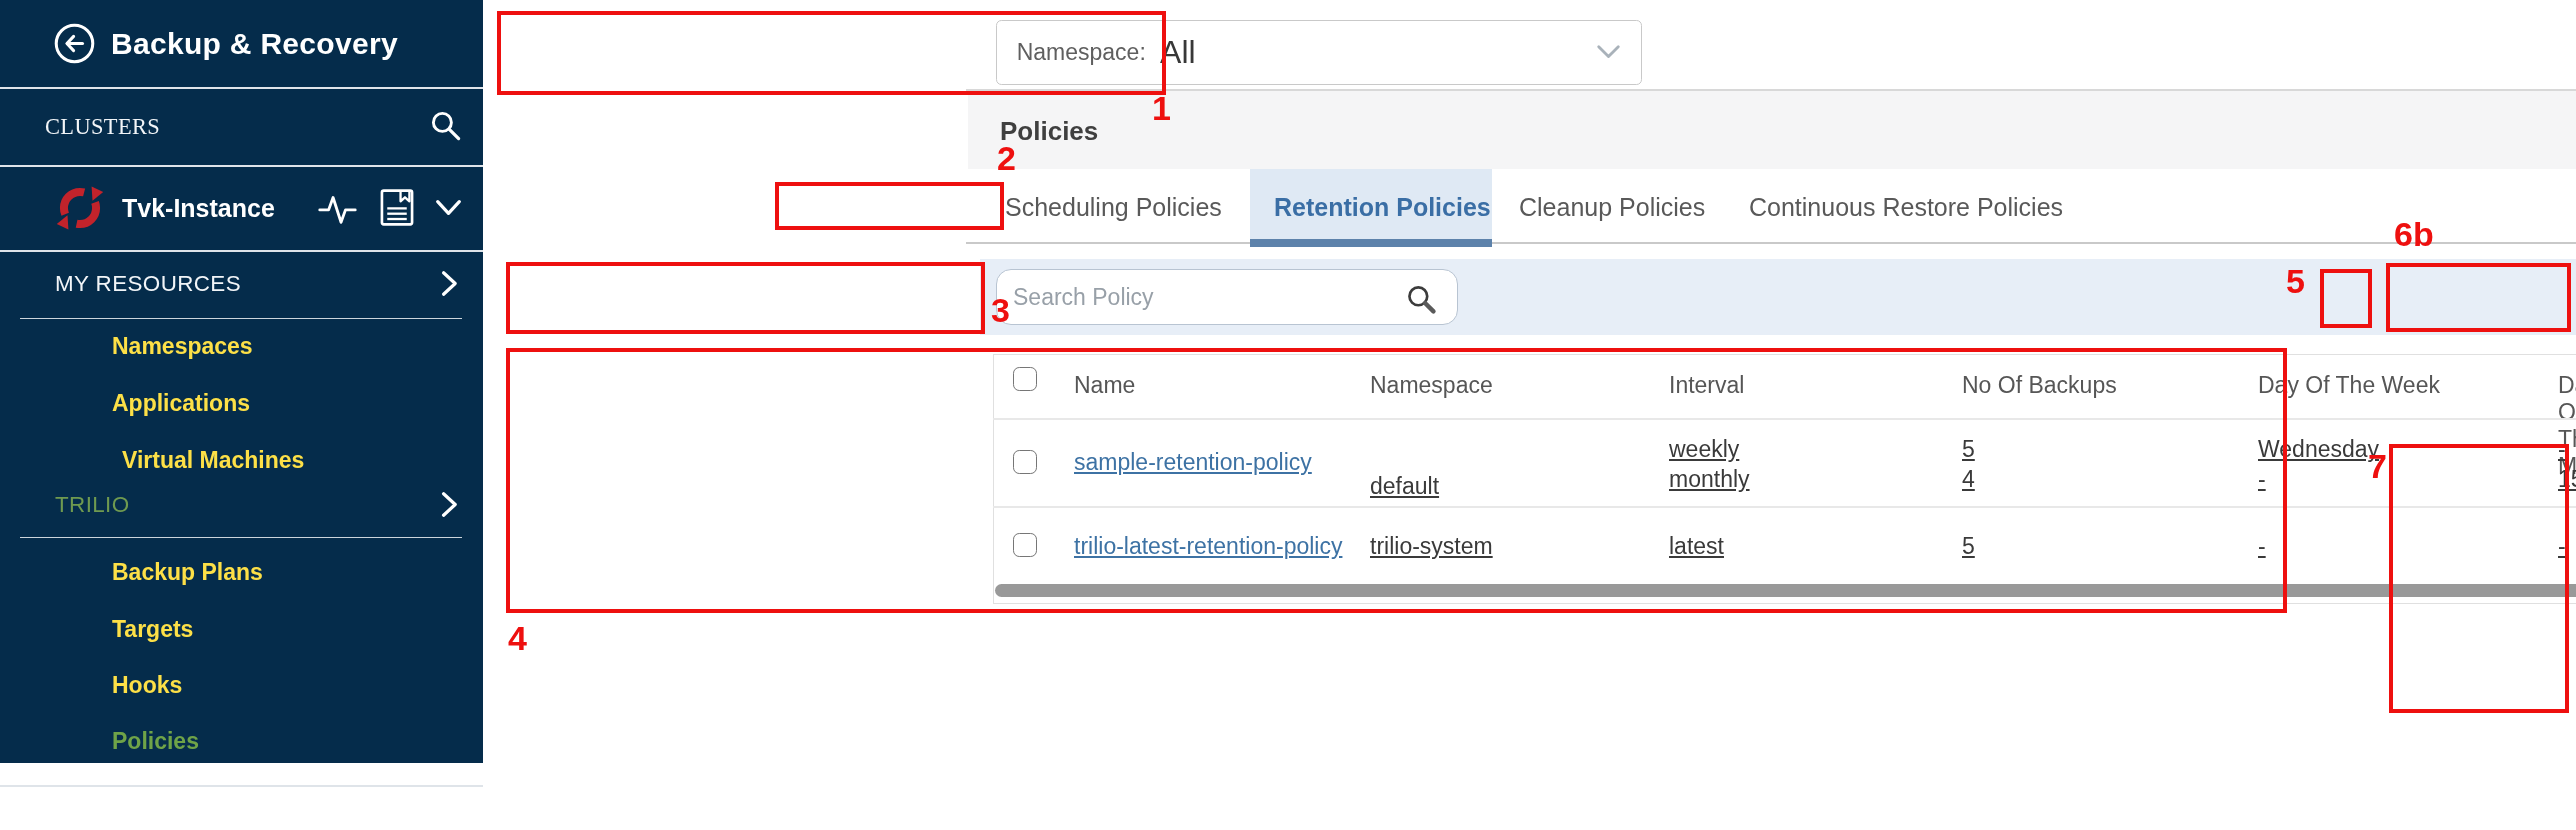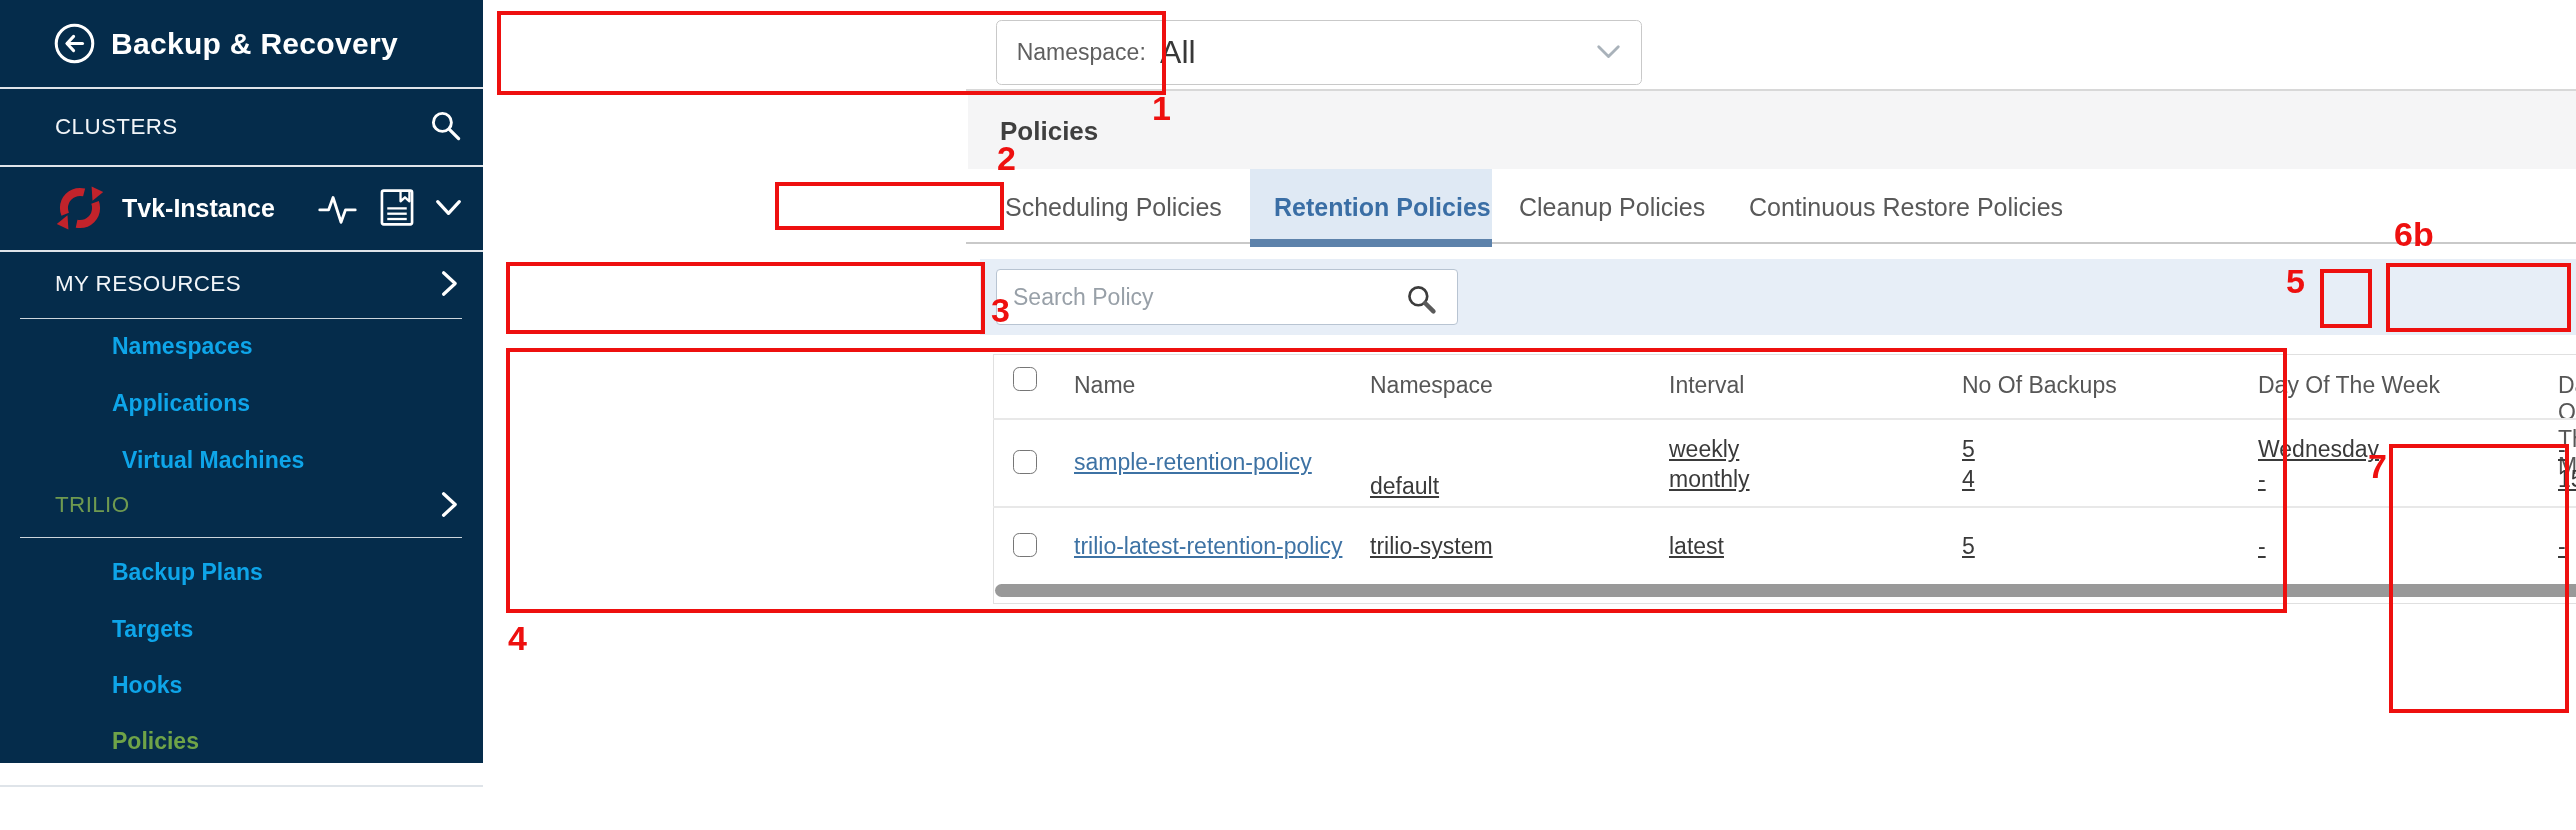--- a/index.html
+++ b/index.html
@@ -8,41 +8,41 @@
   #screen { position:relative; width:2576px; height:831px; overflow:hidden; background:#ffffff; }
   .abs { position:absolute; }
 
   
   #sidebar { left:0; top:0; width:483px; height:763px; background:#052c4b; color:#ffffff; }
   .sb-divider { position:absolute; left:0; width:483px; height:1.8px; background:#dfe4e9; }
   .sb-divider.inset { left:19.7px; width:442px; height:0.9px; background:#cdd5dc; }
   .sb-title { left:111px; top:27px; font-size:30px; font-weight:600; letter-spacing:0.3px; }
   .back-circle { left:54px; top:23px; width:41px; height:41px; }
   .sb-sec-label { font-size:22.4px; font-weight:500; letter-spacing:0.4px; color:#f2f5f8; }
-  .sb-item { font-size:23px; font-weight:700; color:#0ea5e9; left:112px; }
+  .sb-item { font-size:23px; font-weight:700; color:#fde047; left:112px; }
   .green { color:#6f9a50; }
   .green-item { color:#6fa348; }
   .inst-name { left:122px; top:194px; font-size:25px; font-weight:700; }
 
   
   #main { left:483px; top:0; width:2093px; height:831px; background:#ffffff; }
   .hdr-divider { left:483px; top:89px; width:2093px; height:1.8px; background:#d8d8d8; }
   .ns-box { left:513px; top:19.7px; width:646px; height:65px; background:#fff; border:0.9px solid #c9c9c9; border-radius:5.4px; display:flex; align-items:center; padding:0 19.7px; }
   .ns-label { font-size:23px; color:#5f5f5f; }
   .ns-value { font-size:32px; color:#383838; margin-left:14.3px; }
   .page-strip { left:485px; top:91px; width:2091px; height:78px; background:#f5f5f6; }
   .page-title { left:517px; top:116px; font-size:26px; font-weight:600; color:#3f3f3f; }
   .tab-row-divider { left:483px; top:242px; width:2093px; height:1.8px; background:#c9c9c9; }
   .tab { font-size:25px; color:#595959; top:193px; }
   .tab-active-bg { left:767px; top:169px; width:242px; height:72px; background:#dfe9f4; }
   .tab-active { left:791px; top:193px; font-size:25px; font-weight:600; color:#3a6ea5; }
   .tab-underline { left:767px; top:239px; width:242px; height:8px; background:#5d82ab; }
 
   .toolbar-strip { left:497px; top:259px; width:1884px; height:76px; background:#e7eef7; }
-  .search-box { left:513px; top:269px; width:462px; height:56px; background:#ffffff; border:0.9px solid #b8c4d2; border-radius:4px; }
+  .search-box { left:513px; top:269px; width:462px; height:56px; background:#ffffff; border:0.9px solid #b8c4d2; border-radius:15px; }
   .search-box input { position:absolute; left:16px; top:0; width:376px; height:55px; border:0; outline:none; font-size:23px; color:#444; font-family:"Liberation Sans",sans-serif; background:transparent; }
   .search-box input::placeholder { color:#98a0a8; }
 
   
   .table-box { left:510px; top:354px; width:2054px; height:250px; border:0.9px solid #e0e0e0; background:#fff; }
   .th { font-size:23px; color:#565656; top:372px; }
   .row-divider { left:510px; height:1.8px; background:#e8e8e8; width:2052px; }
   .cell { font-size:23px; color:#3a3a3a; line-height:29.5px;text-decoration:underline; }
   .link { color:#3d72a4; cursor:pointer; }
   .checkbox { width:24px; height:24px; border:1.8px solid #767676; border-radius:6.3px; background:#fff; }
@@ -64,21 +64,21 @@
     <div class="abs back-circle">
       <svg width="41" height="41" viewBox="0 0 46 46">
         <circle cx="23" cy="23" r="20.5" fill="none" stroke="#ffffff" stroke-width="3.4"></circle>
         <line x1="32" y1="23" x2="15" y2="23" stroke="#ffffff" stroke-width="3.4" stroke-linecap="round"></line>
         <polyline points="22,15 14.5,23 22,31" fill="none" stroke="#ffffff" stroke-width="3.4" stroke-linecap="round" stroke-linejoin="round"></polyline>
       </svg>
     </div>
     <div class="abs sb-title">Backup &amp; Recovery</div>
     <div class="sb-divider" style="top:87px;"></div>
 
-    <div class="abs sb-sec-label" style="left:55px; top:114px;">CLUSTERS</div>
+    <div class="abs sb-sec-label" style="left:45px; top:114px;font-family:Liberation Serif, serif;">CLUSTERS</div>
     <div class="abs" style="left:428px; top:108px;">
       <svg width="36" height="36" viewBox="0 0 40 40">
         <circle cx="16" cy="16" r="10" fill="none" stroke="#ffffff" stroke-width="3.2"></circle>
         <line x1="24" y1="24" x2="34" y2="34" stroke="#ffffff" stroke-width="3.6" stroke-linecap="round"></line>
       </svg>
     </div>
     <div class="sb-divider" style="top:165px;"></div>
 
     <div class="abs" style="left:55px; top:183px;">
       <svg width="50" height="50" viewBox="0 0 56 56">

